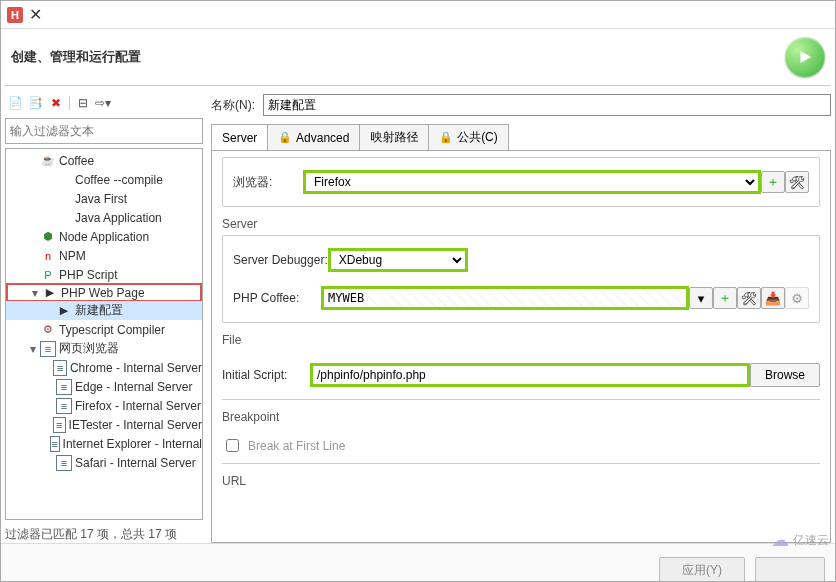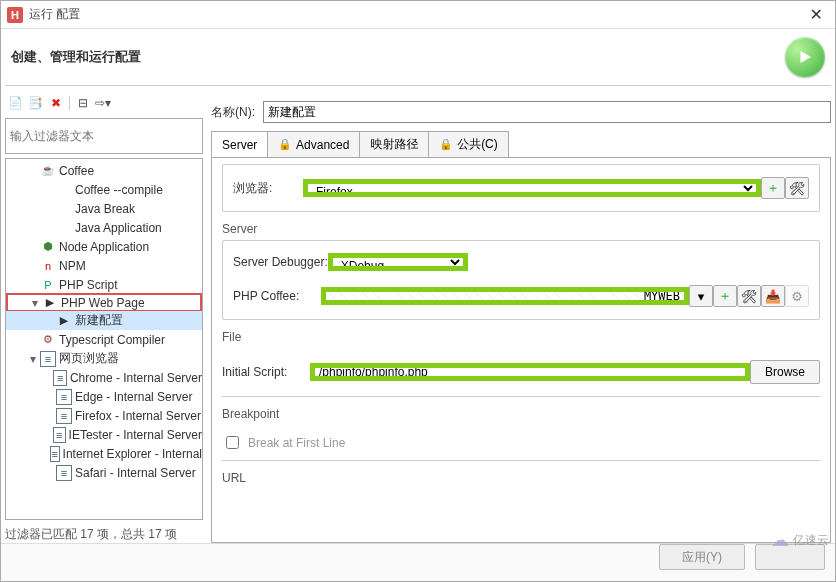--- a/index.html
+++ b/index.html
@@ -12,70 +12,69 @@
 .subtitle { font-weight: bold; flex: 1; color: #333; font-size: 13px; font-family: Liberation Mono, monospace; }
 .run-btn { width: 40px; height: 40px; border-radius: 20px; background: radial-gradient(circle at 30% 30%, #b7f39a, #3cb13c); display: flex; align-items: center; justify-content: center; box-shadow: 0 1px 2px rgba(0,0,0,.3), inset 0 1px 2px rgba(255,255,255,.6); }
 .run-btn svg { width: 18px; height: 18px; }
 .divider { height: 1px; background: #ccc; margin: 0 4px; }
 .main { display: flex; height: calc(582px - 28px - 56px - 1px - 40px); padding: 6px 4px 0 4px; }
 .left { width: 198px; display: flex; flex-direction: column; }
 .toolbar { display: flex; align-items: center; height: 22px; gap: 2px; padding: 0 2px; }
 .tool-btn { width: 18px; height: 18px; display: flex; align-items: center; justify-content: center; border: none; background: none; color: #555; cursor: pointer; }
 .tool-btn.red { color: #d22; }
 .tool-sep { width: 1px; height: 14px; background: #ccc; margin: 0 2px; }
-.filter-input { margin: 4px 0; border: 1px solid #aaa; height: 36px; padding: 12px 4px; color: #888; background: #fff; }
+.filter-input { margin: 4px 0; border: 1px solid #aaa; height: 26px; padding: 12px 4px; color: #888; background: #fff; }
 .tree { flex: 1; border: 1px solid #aaa; overflow: auto; padding: 2px 0; background: #fff; }
 .tree-item { display: flex; align-items: center; height: 19px; padding-left: 6px; white-space: nowrap; color: #333; cursor: pointer; }
 .tree-item .exp { width: 14px; text-align: center; color: #666; }
 .tree-item .exp.none { visibility: hidden; }
 .tree-item .ic { width: 16px; height: 16px; display: inline-flex; align-items: center; justify-content: center; margin-right: 3px; font-size: 11px; }
 .tree-item.d1 { padding-left: 20px; }
 .tree-item.d2 { padding-left: 36px; }
 .tree-item.selected-box { border: 2px solid #d9534f; margin: -1px 0; }
 .tree-item.highlight { background: #cfe8ff; }
 .ic-coffee { color: #5c3a21; }
 .ic-node { color: #3c873a; }
 .ic-npm { color: #d00; }
 .ic-php { color: #0a5; }
 .ic-gear { color: #944; }
 .ic-page { color: #356; border: 1px solid #678; width: 12px; height: 14px; font-size: 8px; }
 .status { color: #555; padding-top: 6px; }
 
-.right { flex: 1; display: flex; flex-direction: column; margin-left: 8px; min-width: 0; margin-top: 7px; }
+.right { flex: 1; display: flex; flex-direction: column; margin-left: 8px; min-width: 0; }
 .name-row { display: flex; align-items: center; height: 26px; gap: 8px; margin-bottom: 6px; }
 .name-row label { color: #333; }
 .name-row input { flex: 1; height: 22px; border: 1px solid #888; padding: 0 4px; }
 .tabs { display: flex; border-bottom: 1px solid #aaa; }
 .tab { padding: 4px 10px; border: 1px solid #aaa; border-bottom: none; background: #f4f4f4; margin-right: -1px; display: flex; align-items: center; gap: 4px; cursor: pointer; }
 .tab.active { background: #fff; }
 .tab .lock { color: #c90; font-size: 11px; }
 .form-area { flex: 1; border: 1px solid #aaa; border-top: none; background: #fff; overflow: auto; padding: 6px 10px; }
 .group-title { color: #555; margin: 4px 0 4px 0; }
 .group-box { border: 1px solid #ccc; border-radius: 2px; padding: 8px 10px; margin-bottom: 10px; }
 .group-box.bare { border-top: none; border-left: none; border-right: none; border-bottom: 1px solid #ccc; border-radius: 0; padding-left: 0; padding-right: 0; }
 .row { display: flex; align-items: center; margin: 4px 0; }
 .row label { min-width: 70px; color: #333; }
 .row label.lg { min-width: 88px; }
-.row select, .row input[type=text] { height: 18px; border: 5px solid #84cc16; padding: 0 4px; background: #fff; }
+.row select, .row input[type=text] { height: 24px; border: 3px solid #84cc16; padding: 0 4px; background: #fff; }
 .row .grow { flex: 1; }
 .icon-btn { width: 24px; height: 22px; border: 1px solid #aaa; background: #f4f4f4; display: flex; align-items: center; justify-content: center; cursor: pointer; border-radius: 2px; font-size: 13px; }
 .icon-btn.disabled { opacity: .4; cursor: default; }
 .browse-btn { height: 24px; padding: 0 14px; border: 1px solid #aaa; background: #f4f4f4; border-radius: 2px; cursor: pointer; }
 .chk { display: flex; align-items: center; gap: 6px; color: #999; }
-.footer { display: flex; justify-content: flex-end; align-items: flex-start; height: 40px; gap: 10px; padding: 0 10px; border-top: 1px solid #ddd; background: #fafafa; }
+.footer { display: flex; justify-content: flex-end; align-items: flex-end; height: 40px; gap: 10px; padding: 0 10px; border-top: 1px solid #ddd; background: #fafafa; }
 .footer button { height: 26px; padding: 0 22px; border: 1px solid #bbb; background: #eee; color: #888; border-radius: 2px; }
 .watermark { position: absolute; right: 6px; bottom: 30px; display: flex; align-items: center; gap: 4px; color: #999; font-size: 13px; opacity: .85; }
 .watermark .cloud { color: #aad; font-size: 18px; }
 </style>
 </head>
 <body>
 
 <div class="titlebar">
   <div class="app-icon">H</div>
-  <div class="title">运行 配置</div>
   <div class="close">✕</div>
 </div>
 
 <div class="subtitle-row">
   <div class="subtitle">创建、管理和运行配置</div>
   <div class="run-btn">
     <svg viewBox="0 0 24 24">
         <path d="M6 4l14 8-14 8z" fill="#fff"></path>
       </svg>
   </div>
@@ -101,21 +100,21 @@
           <span>Coffee</span>
         </div>
         <div class="tree-item d2">
           <span class="exp none">▸</span>
           <span class="ic ic-"></span>
           <span>Coffee --compile</span>
         </div>
         <div class="tree-item d2">
           <span class="exp none">▸</span>
           <span class="ic ic-"></span>
-          <span>Java Break</span>
+          <span>Java First</span>
         </div>
         <div class="tree-item d2">
           <span class="exp none">▸</span>
           <span class="ic ic-"></span>
           <span>Java Application</span>
         </div>
         <div class="tree-item d1">
           <span class="exp none">▸</span>
           <span class="ic ic-node">⬢</span>
           <span>Node Application</span>
@@ -217,21 +216,21 @@
       </div>
 
       <div class="group-title">Server</div>
       <div class="group-box">
         <div class="row">
           <label class="lg">Server Debugger:</label>
           <select style="width:140px"><option>XDebug</option></select>
         </div>
         <div class="row" style="margin-top:14px">
           <label class="lg">PHP Coffee:</label>
-          <input type="text" class="grow" style="font-family: monospace; background: repeating-linear-gradient(45deg, rgb(255, 255, 255), rgb(255, 255, 255) 6px, rgb(247, 247, 247) 6px, rgb(247, 247, 247) 8px); text-align: right;" value="MYWEB">
+          <input type="text" class="grow" style="font-family: monospace; background: repeating-linear-gradient(45deg, rgb(255, 255, 255), rgb(255, 255, 255) 6px, rgb(247, 247, 247) 6px, rgb(247, 247, 247) 8px);" value="MYWEB">
           <button class="icon-btn">▾</button>
           <button class="icon-btn" style="color:#2a2">＋</button>
           <button class="icon-btn">🛠</button>
           <button class="icon-btn">📥</button>
           <button class="icon-btn disabled">⚙</button>
         </div>
       </div>
 
       <div class="group-title">File</div>
       <div class="group-box bare">

